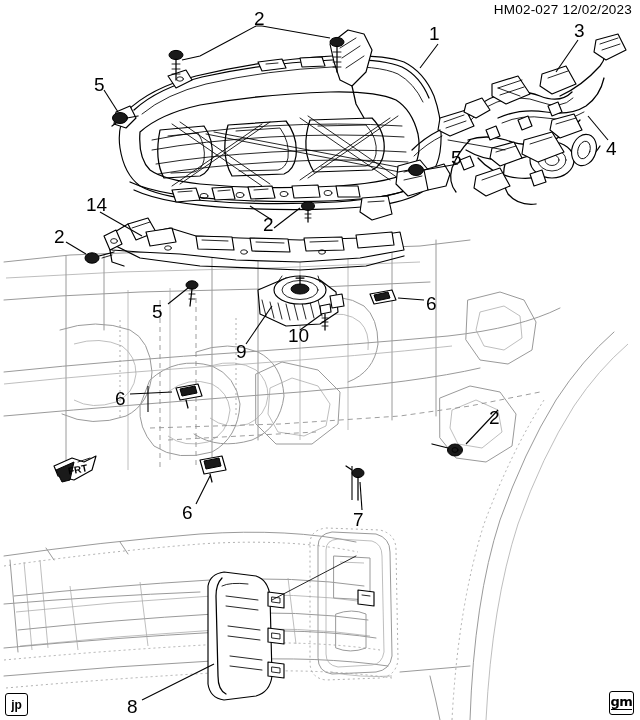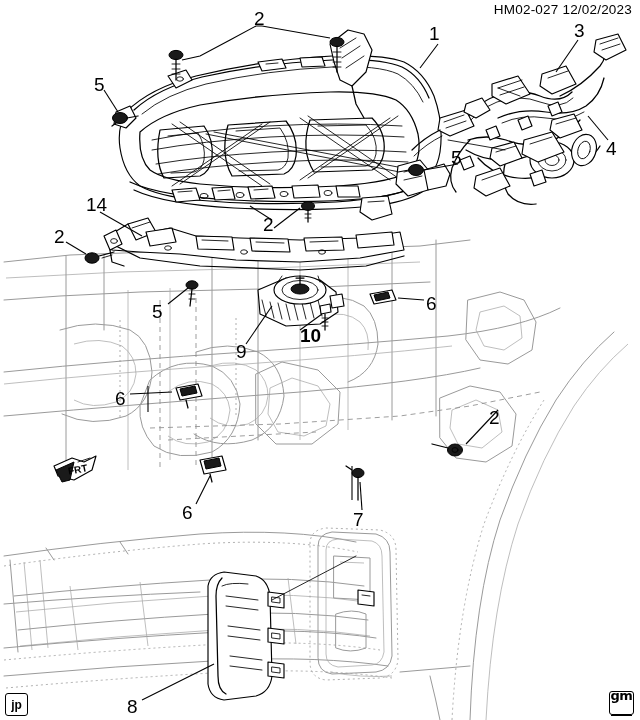--- a/index.html
+++ b/index.html
@@ -5,21 +5,21 @@
   html,body{margin:0;padding:0;background:#fff;}
   body{width:640px;height:720px;position:relative;overflow:hidden;
        font-family:"Liberation Sans", sans-serif;color:#000;}
   #sheet{position:absolute;inset:0;width:640px;height:720px;}
   .hdr{position:absolute;top:2px;right:8px;font-size:13.5px;letter-spacing:.2px;white-space:nowrap;}
   .corner-box{position:absolute;border:1.6px solid #000;border-radius:3px;
       display:flex;align-items:center;justify-content:center;background:#fff;}
   #jp-box{left:5px;bottom:4px;width:21px;height:21px;font-size:12px;font-weight:700;}
   #gm-box{right:6px;bottom:5px;width:23px;height:22px;font-size:13px;font-weight:700;
       font-family:"DejaVu Sans", sans-serif;letter-spacing:-.5px;}
-  #gm-box span{border-bottom:1.6px solid #000;line-height:.95;padding-bottom:13px;}
+  #gm-box span{border-bottom:1.6px solid #000;line-height:.95;padding-bottom:1px;}
   .cal{position:absolute;font-size:19px;font-family:"Liberation Sans",sans-serif;
        color:#000;line-height:1;}
   svg{position:absolute;top:0;left:0;}
   .frt{position:absolute;font-size:10px;font-weight:700;transform:rotate(-11deg);}
 </style>
 </head>
 <body>
 
 <div id="sheet">
 
@@ -384,21 +384,21 @@
   <div class="cal" style="left:574px;top:21px;">3</div>
   <div class="cal" style="left:606px;top:139px;">4</div>
   <div class="cal" style="left:94px;top:75px;">5</div>
   <div class="cal" style="left:451px;top:148px;">5</div>
   <div class="cal" style="left:426px;top:294px;">6</div>
   <div class="cal" style="left:115px;top:389px;">6</div>
   <div class="cal" style="left:182px;top:503px;">6</div>
   <div class="cal" style="left:353px;top:510px;">7</div>
   <div class="cal" style="left:127px;top:697px;">8</div>
   <div class="cal" style="left:236px;top:342px;">9</div>
-  <div class="cal" style="left:300px;top:326px;font-weight:bold;">10</div>
+  <div class="cal" style="left:288px;top:326px;">10</div>
   <div class="cal" style="left:86px;top:195px;">14</div>
   <div class="cal" style="left:152px;top:302px;">5</div>
 
   <div class="frt" style="left:68px;top:464px;">FRT</div>
 
   <div class="corner-box" id="jp-box">jp</div>
 
   <div class="corner-box" id="gm-box">
     <span>gm</span>
   </div>

